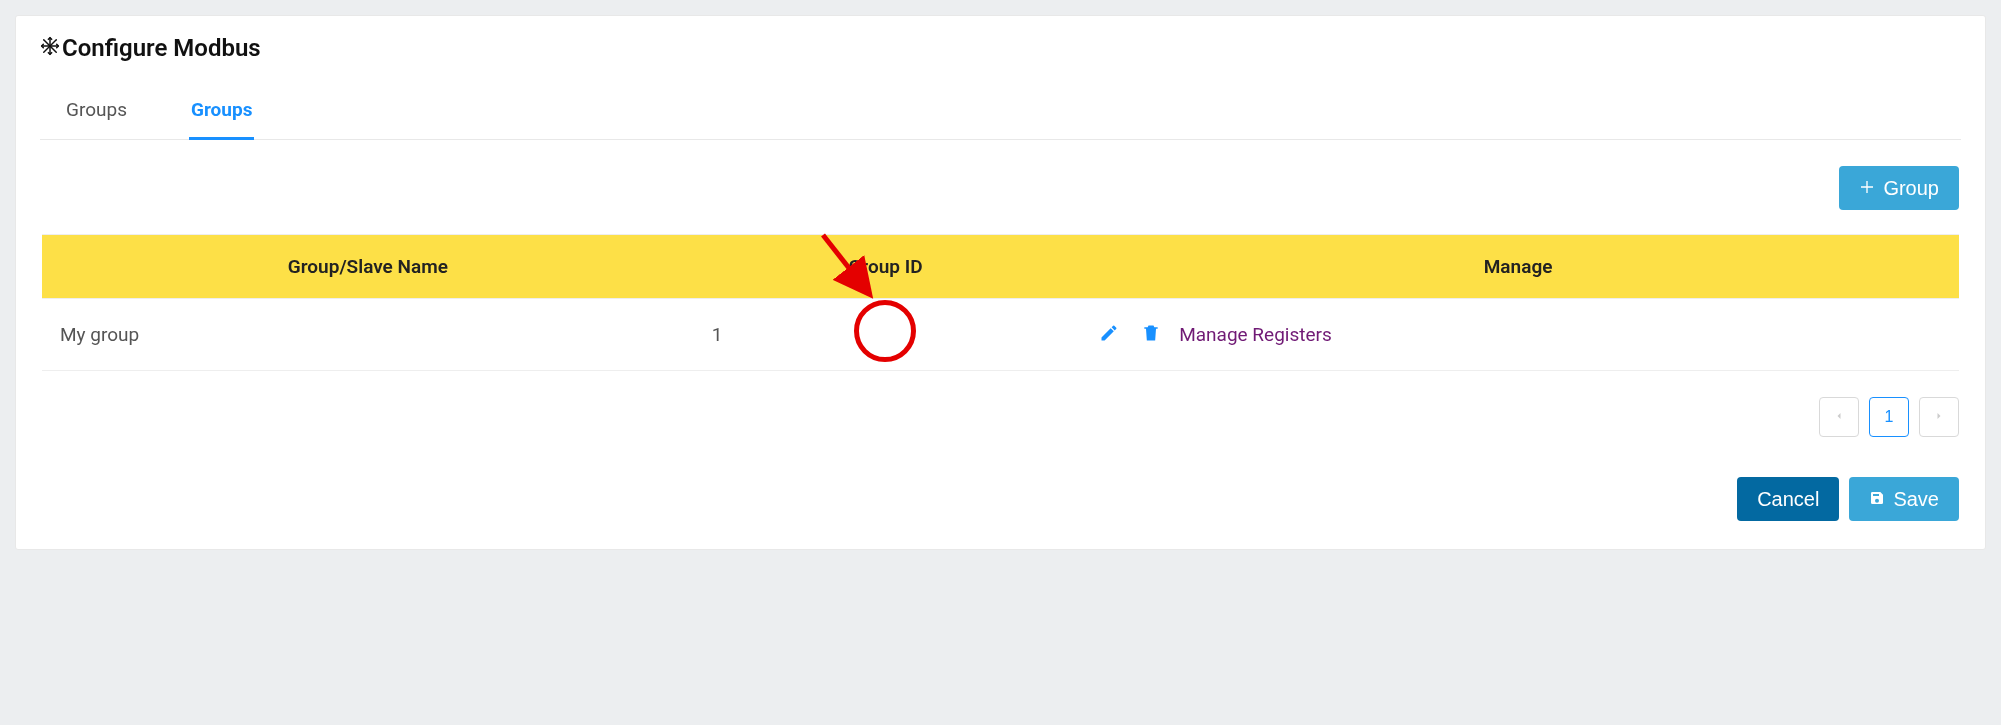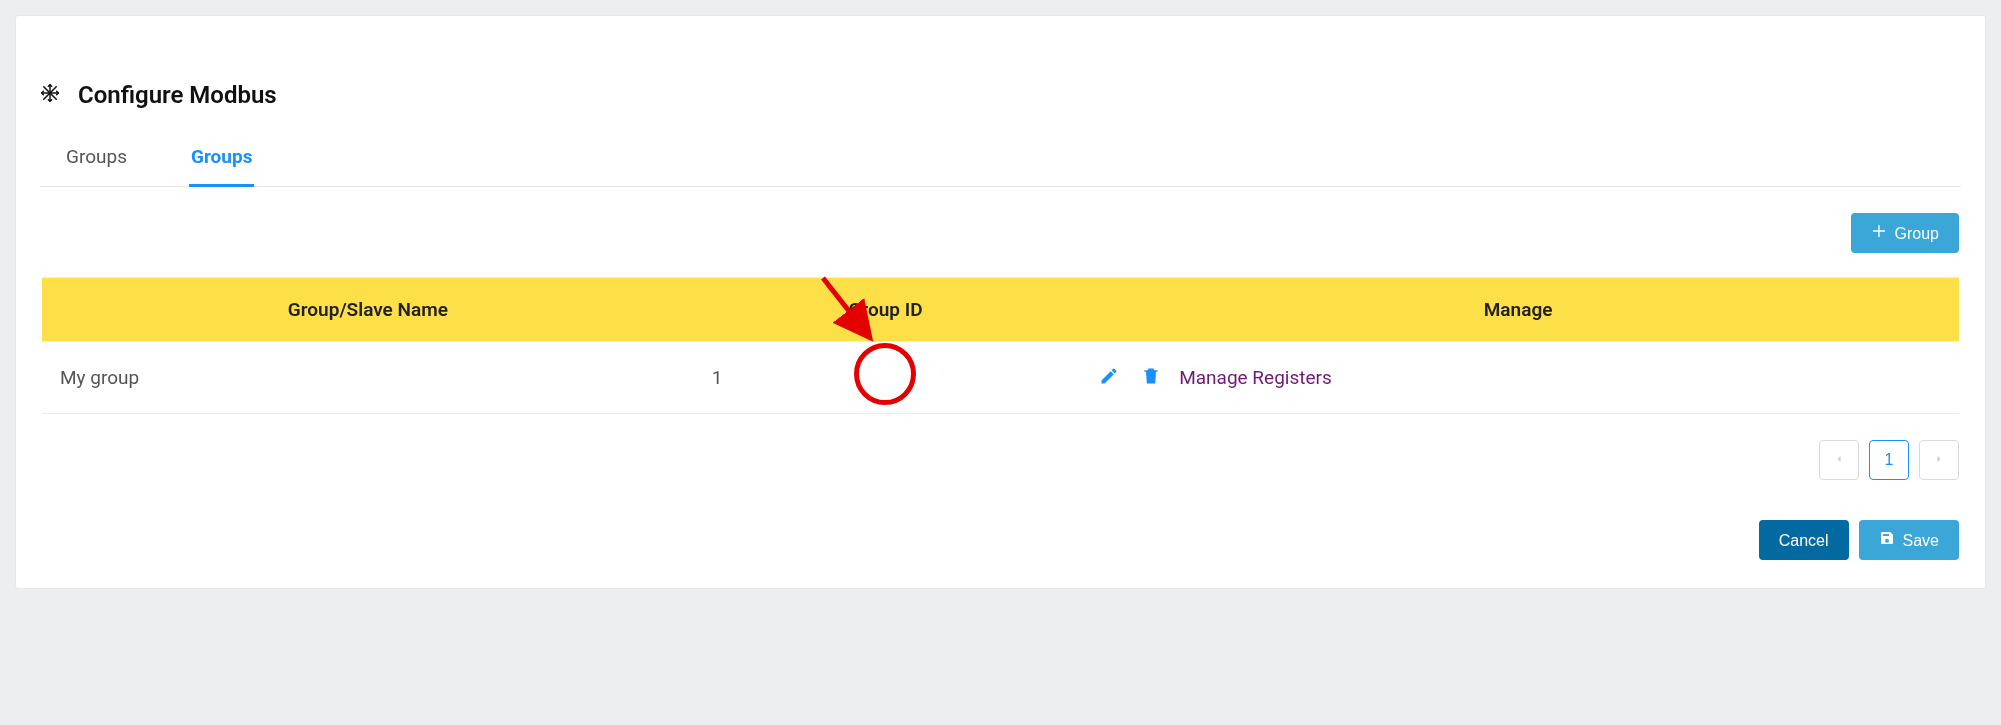--- a/index.html
+++ b/index.html
@@ -16,23 +16,22 @@
     border-radius: 3px;
   }
   .card-header {
     padding: 18px 24px 0 24px;
   }
   .title {
     font-size: 24px;
     font-weight: 600;
     display: flex;
     align-items: center;
-    gap: 18px;
+    gap: 2px;
     color: #111;
-    margin-top: 47px;
   }
   .title svg { flex-shrink: 0; }
   .tabs {
     display: flex;
     gap: 60px;
     margin-top: 24px;
     padding-left: 24px;
     border-bottom: 1px solid #e8e8e8;
   }
   .tab {
@@ -58,21 +57,21 @@
   }
   .btn {
     display: inline-flex;
     align-items: center;
     gap: 8px;
     background: #3aa7d8;
     color: #fff;
     border: none;
     border-radius: 4px;
     padding: 10px 20px;
-    font-size: 16px;
+    font-size: 20px;
     cursor: pointer;
     line-height: 1.2;
   }
   .btn svg { fill: currentColor; }
   .btn-plain {
     background: #0369a1;
   }
   table.data {
     width: 100%;
     border-collapse: collapse;

